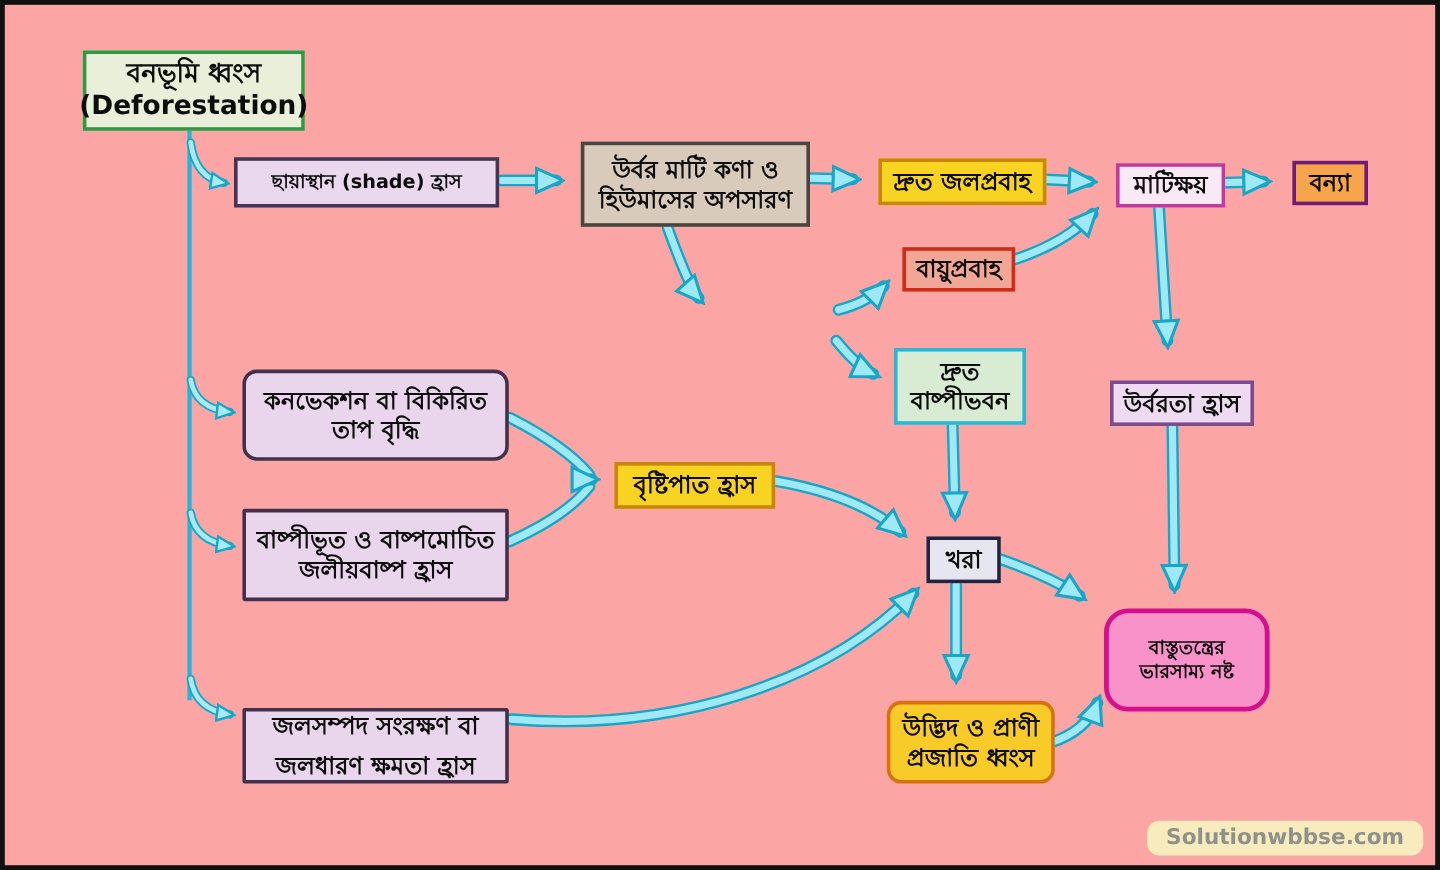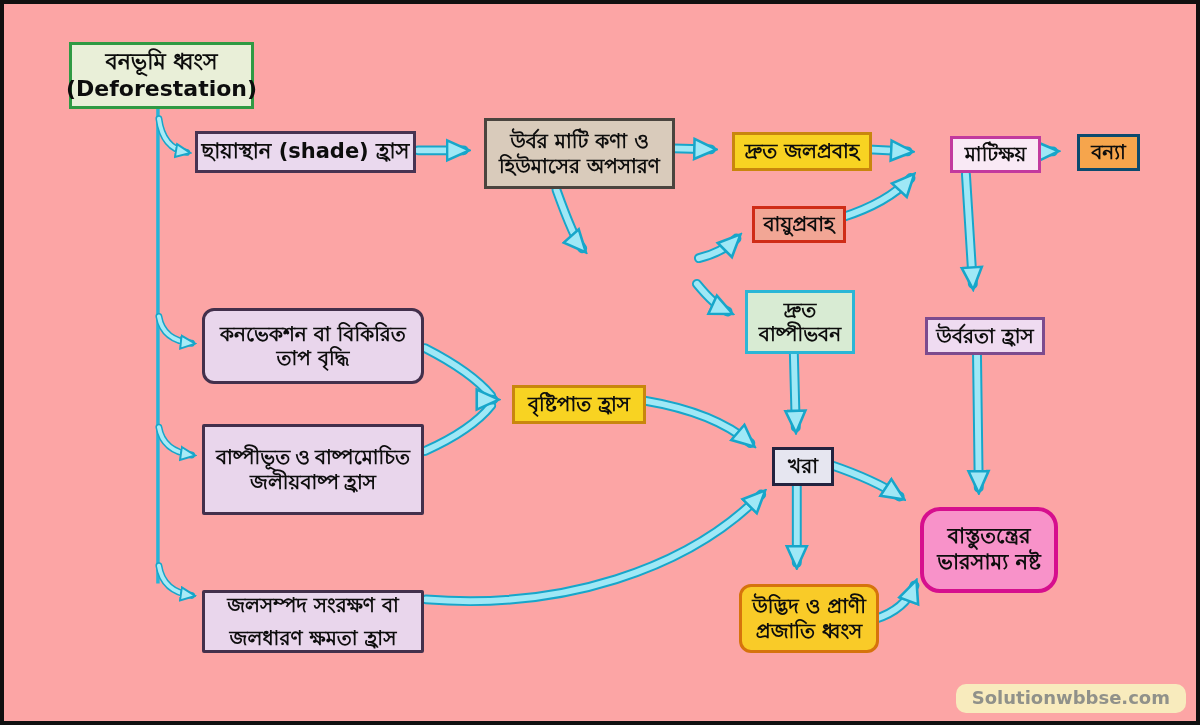--- a/index.html
+++ b/index.html
@@ -18,29 +18,29 @@
     box-sizing:border-box; line-height:1.22; letter-spacing:0;
   }
   .node span { display:block; }
   
   .c-green   { background:#e9efd8; border:3px solid #2f9a43; }
   .c-lav     { background:#ead9ee; border:3px solid #473352; }
   .c-tan     { background:#d9cbbb; border:3px solid #4a443e; }
   .c-yellow  { background:#f8d322; border:3px solid #c9860d; }
   .c-salmon  { background:#f2a695; border:3px solid #cf2c17; }
   .c-pinkpale{ background:#f9e9f5; border:3px solid #c23a9e; }
-  .c-orange  { background:#f6a54c; border:3px solid #0c4a6e; }
+  .c-orange  { background:#f6a54c; border:3px solid #701a75; }
   .c-pink    { background:#f9c3e0; border:3px solid #d42f90; }
   .c-mint    { background:#d8ebd3; border:3px solid #2ab6d6; }
   .c-lilac   { background:#efdbf1; border:3px solid #7c4b8e; }
   .c-roundlav{ background:#e9d6ec; border:3px solid #43304c; border-radius:12px; }
   .c-drought { background:#e6e6f0; border:3px solid #23233f; }
   .c-hotpink { background:#f892c9; border:4px solid #d60f8e; border-radius:20px; }
   .c-gold    { background:#f9cb28; border:3px solid #d6730c; border-radius:12px; }
-  .fs22 { font-size:22px; } .fs21 { font-size:21px; } .fs20 { font-size:20px; }
+  .fs22 { font-size:22px; } .fs21 { font-size:16px; } .fs20 { font-size:20px; }
   
   .au { fill:none; stroke:#17a6ca; stroke-width:10; stroke-linecap:round; }
   .ao { fill:none; stroke:#9fe8f6; stroke-width:6;  stroke-linecap:round; }
   .bu { fill:none; stroke:#17a6ca; stroke-width:7;  stroke-linecap:round; }
   .bo { fill:none; stroke:#a8ebf7; stroke-width:4;  stroke-linecap:round; }
   .trunk { fill:none; stroke:#25b4d8; stroke-width:3.5; }
   #watermark {
     position:absolute; right:10px; bottom:8px; z-index:3;
     background:#f8ebbd; color:#90918a;
     font-size:18px; font-weight:bold;
@@ -183,21 +183,21 @@
   </div>
 
   <div class="node c-yellow fs20" style="left:728px; top:128px; width:140px; height:39px;">
     <span>দ্রুত জলপ্রবাহ</span>
   </div>
 
   <div class="node c-salmon fs20" style="left:748px; top:202px; width:94px; height:37px;">
     <span>বায়ুপ্রবাহ</span>
   </div>
 
-  <div class="node c-pinkpale fs20" style="left:926px; top:132px; width:91px; height:37px;margin-left:20px;">
+  <div class="node c-pinkpale fs20" style="left:926px; top:132px; width:91px; height:37px;">
     <span>মাটিক্ষয়</span>
   </div>
 
   <div class="node c-orange fs20" style="left:1073px; top:130px; width:63px; height:37px;">
     <span>বন্যা</span>
   </div>
 
 
   <div class="node c-mint fs20" style="left:741px; top:286px; width:110px; height:64px;">
     <span>দ্রুত</span>
@@ -210,21 +210,21 @@
 
   <div class="node c-roundlav fs20" style="left:198px; top:304px; width:222px; height:76px;">
     <span>কনভেকশন বা বিকিরিত</span>
     <span>তাপ বৃদ্ধি</span>
   </div>
 
   <div class="node c-yellow fs20" style="left:508px; top:381px; width:134px; height:39px;">
     <span>বৃষ্টিপাত হ্রাস</span>
   </div>
 
-  <div class="node c-roundlav fs20" style="left:198px; top:420px; width:222px; height:91px; border-radius:2px;font-family:Liberation Serif, serif;">
+  <div class="node c-roundlav fs20" style="left:198px; top:420px; width:222px; height:77px; border-radius:2px;">
     <span>বাষ্পীভূত ও বাষ্পমোচিত</span>
     <span>জলীয়বাষ্প হ্রাস</span>
   </div>
 
   <div class="node c-drought fs20" style="left:768px; top:443px; width:62px; height:39px;">
     <span>খরা</span>
   </div>
 
   <div class="node c-hotpink fs21" style="left:916px; top:503px; width:138px; height:86px;">
     <span>বাস্তুতন্ত্রের</span>

